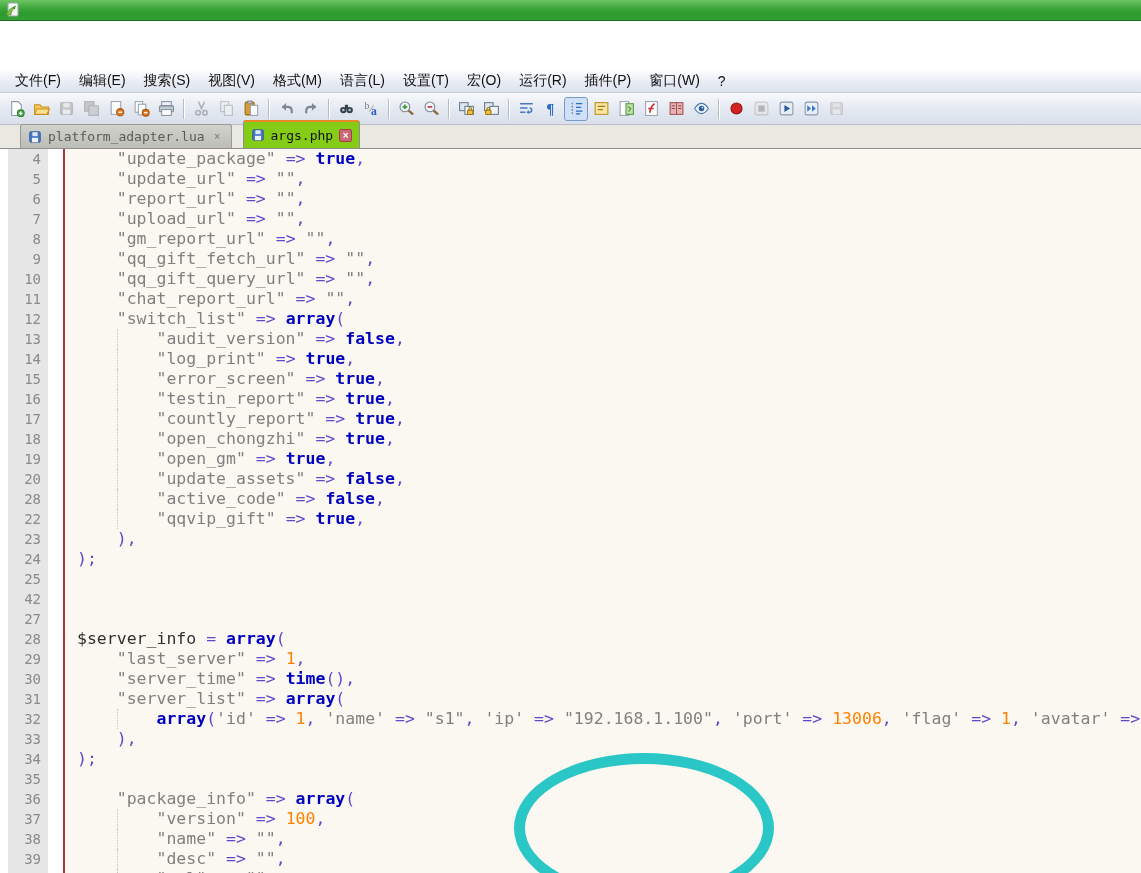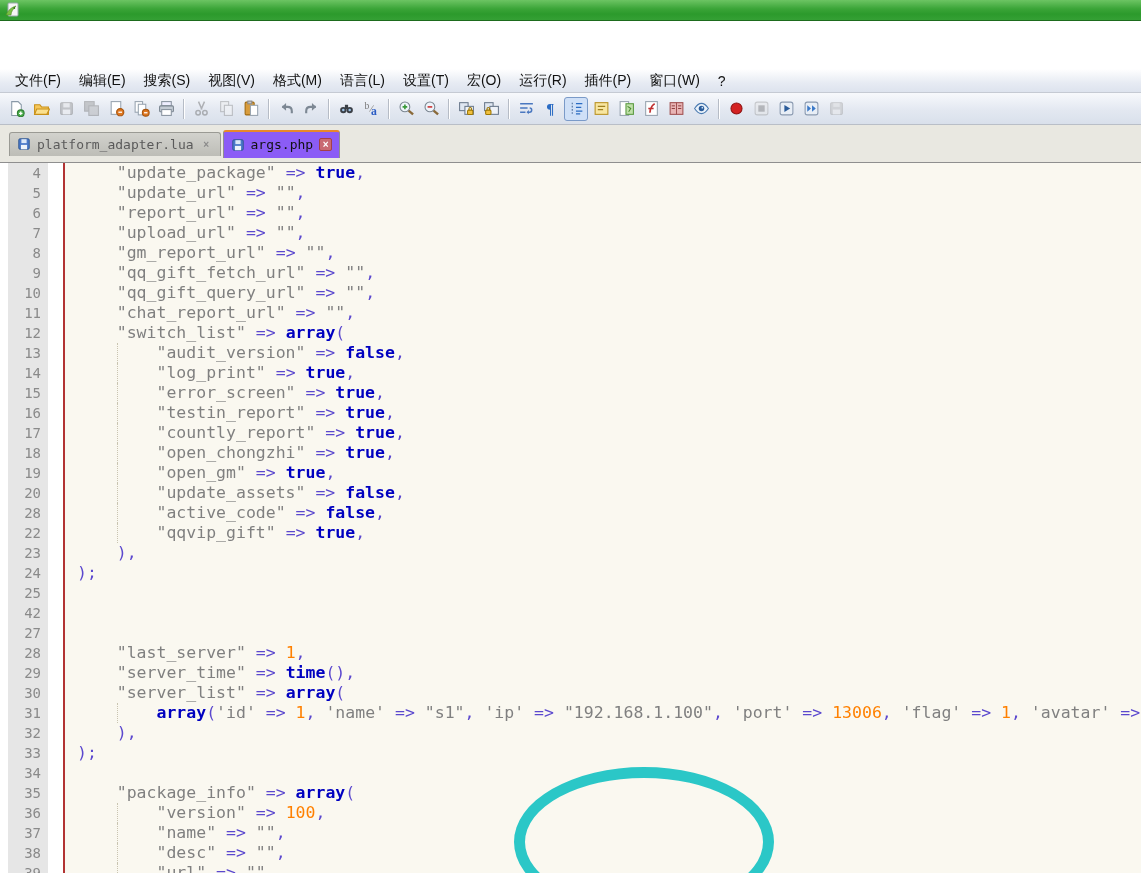--- a/index.html
+++ b/index.html
@@ -29,32 +29,32 @@
     border-bottom:1px solid #b9bec7;
   }
   .tbtn{ width:24px; height:24px; display:flex; align-items:center; justify-content:center; border:1px solid transparent; border-radius:3px; }
   .tbtn svg{ width:17px; height:17px; }
   .tbtn.disabled{ opacity:.45; filter:grayscale(1); }
   .tbtn.active{ background:#cfe0f7; border-color:#7a9ac8; }
   .tsep{ width:1px; height:20px; background:#b6bcc6; margin:0 4px; box-shadow:1px 0 0 #fff; }
 
   
   .tabbar{
-    height:38px; background:#e9e8e1; display:flex; align-items:center; padding-left:9px;
+    height:24px; background:#e9e8e1; display:flex; align-items:flex-end; padding-left:20px;
     border-bottom:1px solid #8f8f8f; position:relative;
   }
   .tab{
     display:flex; align-items:center; gap:6px; padding:0 7px; height:24px;
     background:linear-gradient(to bottom,#d2d2cd,#bdbdb7); border:1px solid #9a9a94; border-bottom:none;
     border-radius:3px 3px 0 0; font-family:"DejaVu Sans Mono", monospace; font-size:13px; color:#5a5a5a;
     margin-right:2px; position:relative; white-space:nowrap;
   }
   .tab.active{
-    height:28px; background:#8b5cf6; color:#111; border-color:#8f8f8f;
-    border-top:2px solid #e8882a; z-index:2;
+    height:28px; background:#84cc16; color:#111; border-color:#8f8f8f;
+    border-top:2px solid #e8882a; z-index:2;margin-left:9px;
   }
   .tab .floppy{ width:14px; height:14px; }
   .tab .closex{
     width:13px; height:13px; font-size:10px; line-height:12px; text-align:center;
     color:#8a8a8a; border:1px solid transparent; border-radius:2px; font-family:"Liberation Sans",sans-serif; font-weight:bold;
   }
   .tab.active .closex{ background:#c96a72; color:#fff; border-color:#a34049; }
 
   
   .editor{ position:relative; height:766px; background:var(--code-bg,#faf8f0); overflow:hidden; }
@@ -418,20 +418,21 @@
       <div class="code-line"><span class="guide"></span>        <span class="tk-s">"open_chongzhi"</span><span class="tk-o"> =&gt; </span><span class="tk-k">true</span><span class="tk-o">,</span></div>
       <div class="code-line"><span class="guide"></span>        <span class="tk-s">"open_gm"</span><span class="tk-o"> =&gt; </span><span class="tk-k">true</span><span class="tk-o">,</span></div>
       <div class="code-line"><span class="guide"></span>        <span class="tk-s">"update_assets"</span><span class="tk-o"> =&gt; </span><span class="tk-k">false</span><span class="tk-o">,</span></div>
       <div class="code-line"><span class="guide"></span>        <span class="tk-s">"active_code"</span><span class="tk-o"> =&gt; </span><span class="tk-k">false</span><span class="tk-o">,</span></div>
       <div class="code-line"><span class="guide"></span>        <span class="tk-s">"qqvip_gift"</span><span class="tk-o"> =&gt; </span><span class="tk-k">true</span><span class="tk-o">,</span></div>
       <div class="code-line">    <span class="tk-o">),</span></div>
       <div class="code-line"><span class="tk-o">);</span></div>
       <div class="code-line"></div>
       <div class="code-line"></div>
       <div class="code-line"></div>
+      <div class="code-line"><span class="tk-v">$server_info</span><span class="tk-o"> = </span><span class="tk-k">array</span><span class="tk-o">(</span></div>
       <div class="code-line">    <span class="tk-s">"last_server"</span><span class="tk-o"> =&gt; </span><span class="tk-n">1</span><span class="tk-o">,</span></div>
       <div class="code-line">    <span class="tk-s">"server_time"</span><span class="tk-o"> =&gt; </span><span class="tk-k">time</span><span class="tk-o">(),</span></div>
       <div class="code-line">    <span class="tk-s">"server_list"</span><span class="tk-o"> =&gt; </span><span class="tk-k">array</span><span class="tk-o">(</span></div>
       <div class="code-line"><span class="guide"></span>        <span class="tk-k">array</span><span class="tk-o">(</span><span class="tk-s">'id'</span><span class="tk-o"> =&gt; </span><span class="tk-n">1</span><span class="tk-o">, </span><span class="tk-s">'name'</span><span class="tk-o"> =&gt; </span><span class="tk-s">"s1"</span><span class="tk-o">, </span><span class="tk-s">'ip'</span><span class="tk-o"> =&gt; </span><span class="tk-s">"192.168.1.100"</span><span class="tk-o">, </span><span class="tk-s">'port'</span><span class="tk-o"> =&gt; </span><span class="tk-n">13006</span><span class="tk-o">, </span><span class="tk-s">'flag'</span><span class="tk-o"> =&gt; </span><span class="tk-n">1</span><span class="tk-o">, </span><span class="tk-s">'avatar'</span><span class="tk-o"> =&gt;</span></div>
       <div class="code-line">    <span class="tk-o">),</span></div>
       <div class="code-line"><span class="tk-o">);</span></div>
       <div class="code-line"></div>
       <div class="code-line">    <span class="tk-s">"package_info"</span><span class="tk-o"> =&gt; </span><span class="tk-k">array</span><span class="tk-o">(</span></div>
       <div class="code-line"><span class="guide"></span>        <span class="tk-s">"version"</span><span class="tk-o"> =&gt; </span><span class="tk-n">100</span><span class="tk-o">,</span></div>
       <div class="code-line"><span class="guide"></span>        <span class="tk-s">"name"</span><span class="tk-o"> =&gt; </span><span class="tk-s">""</span><span class="tk-o">,</span></div>

